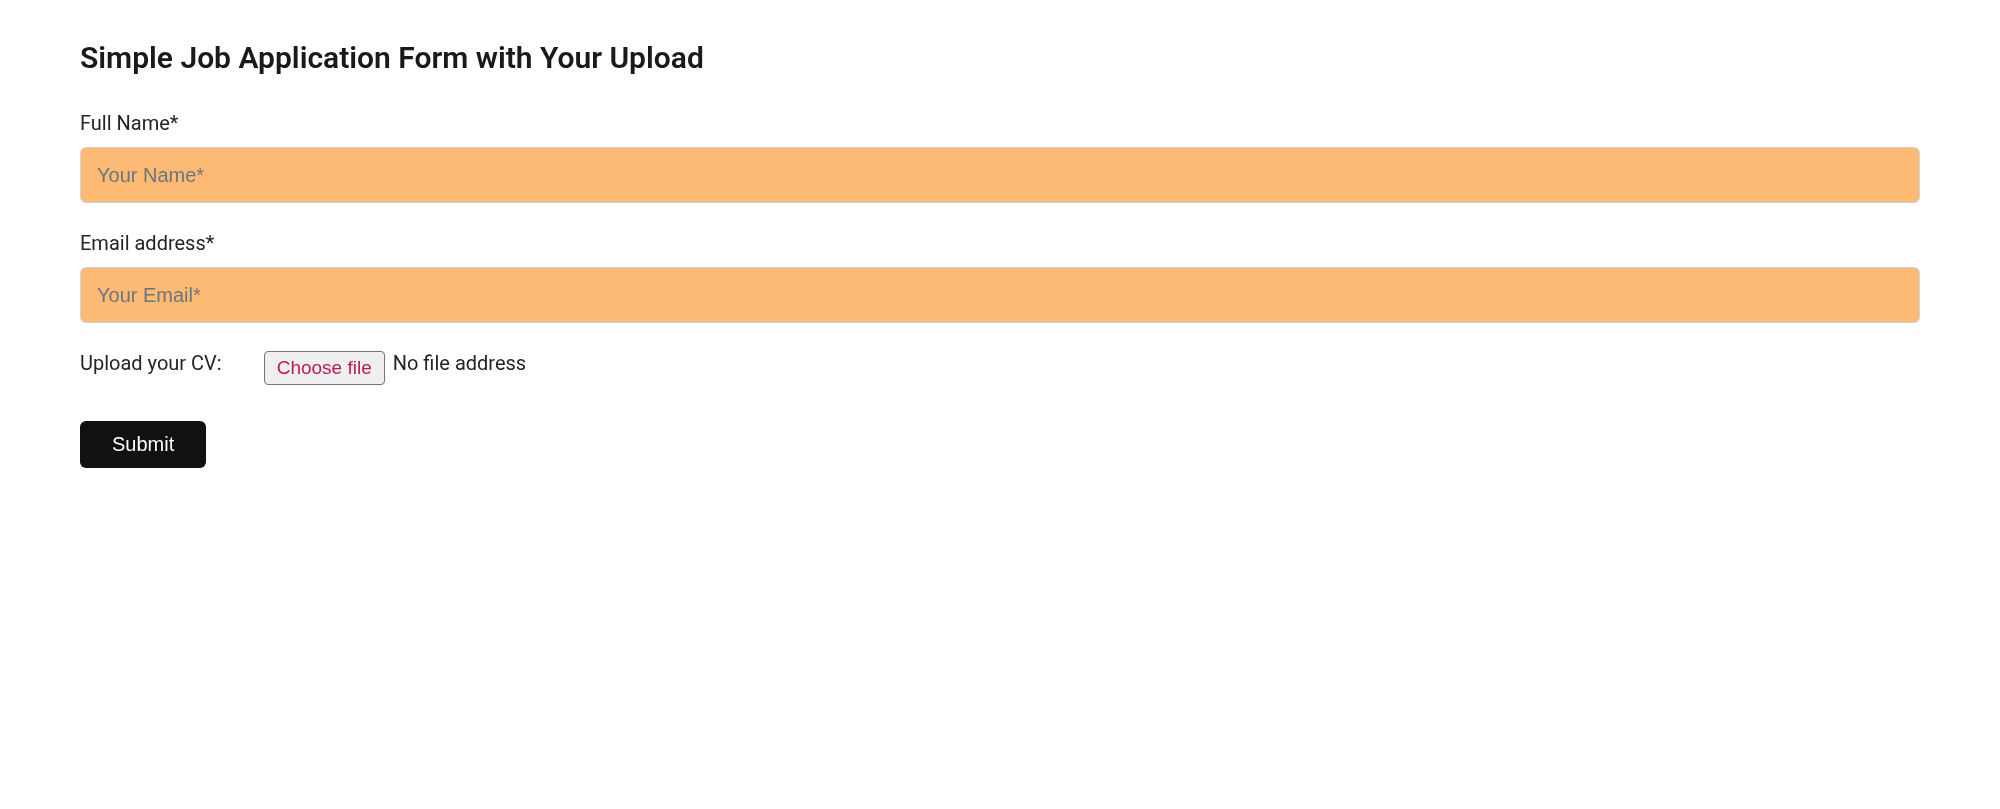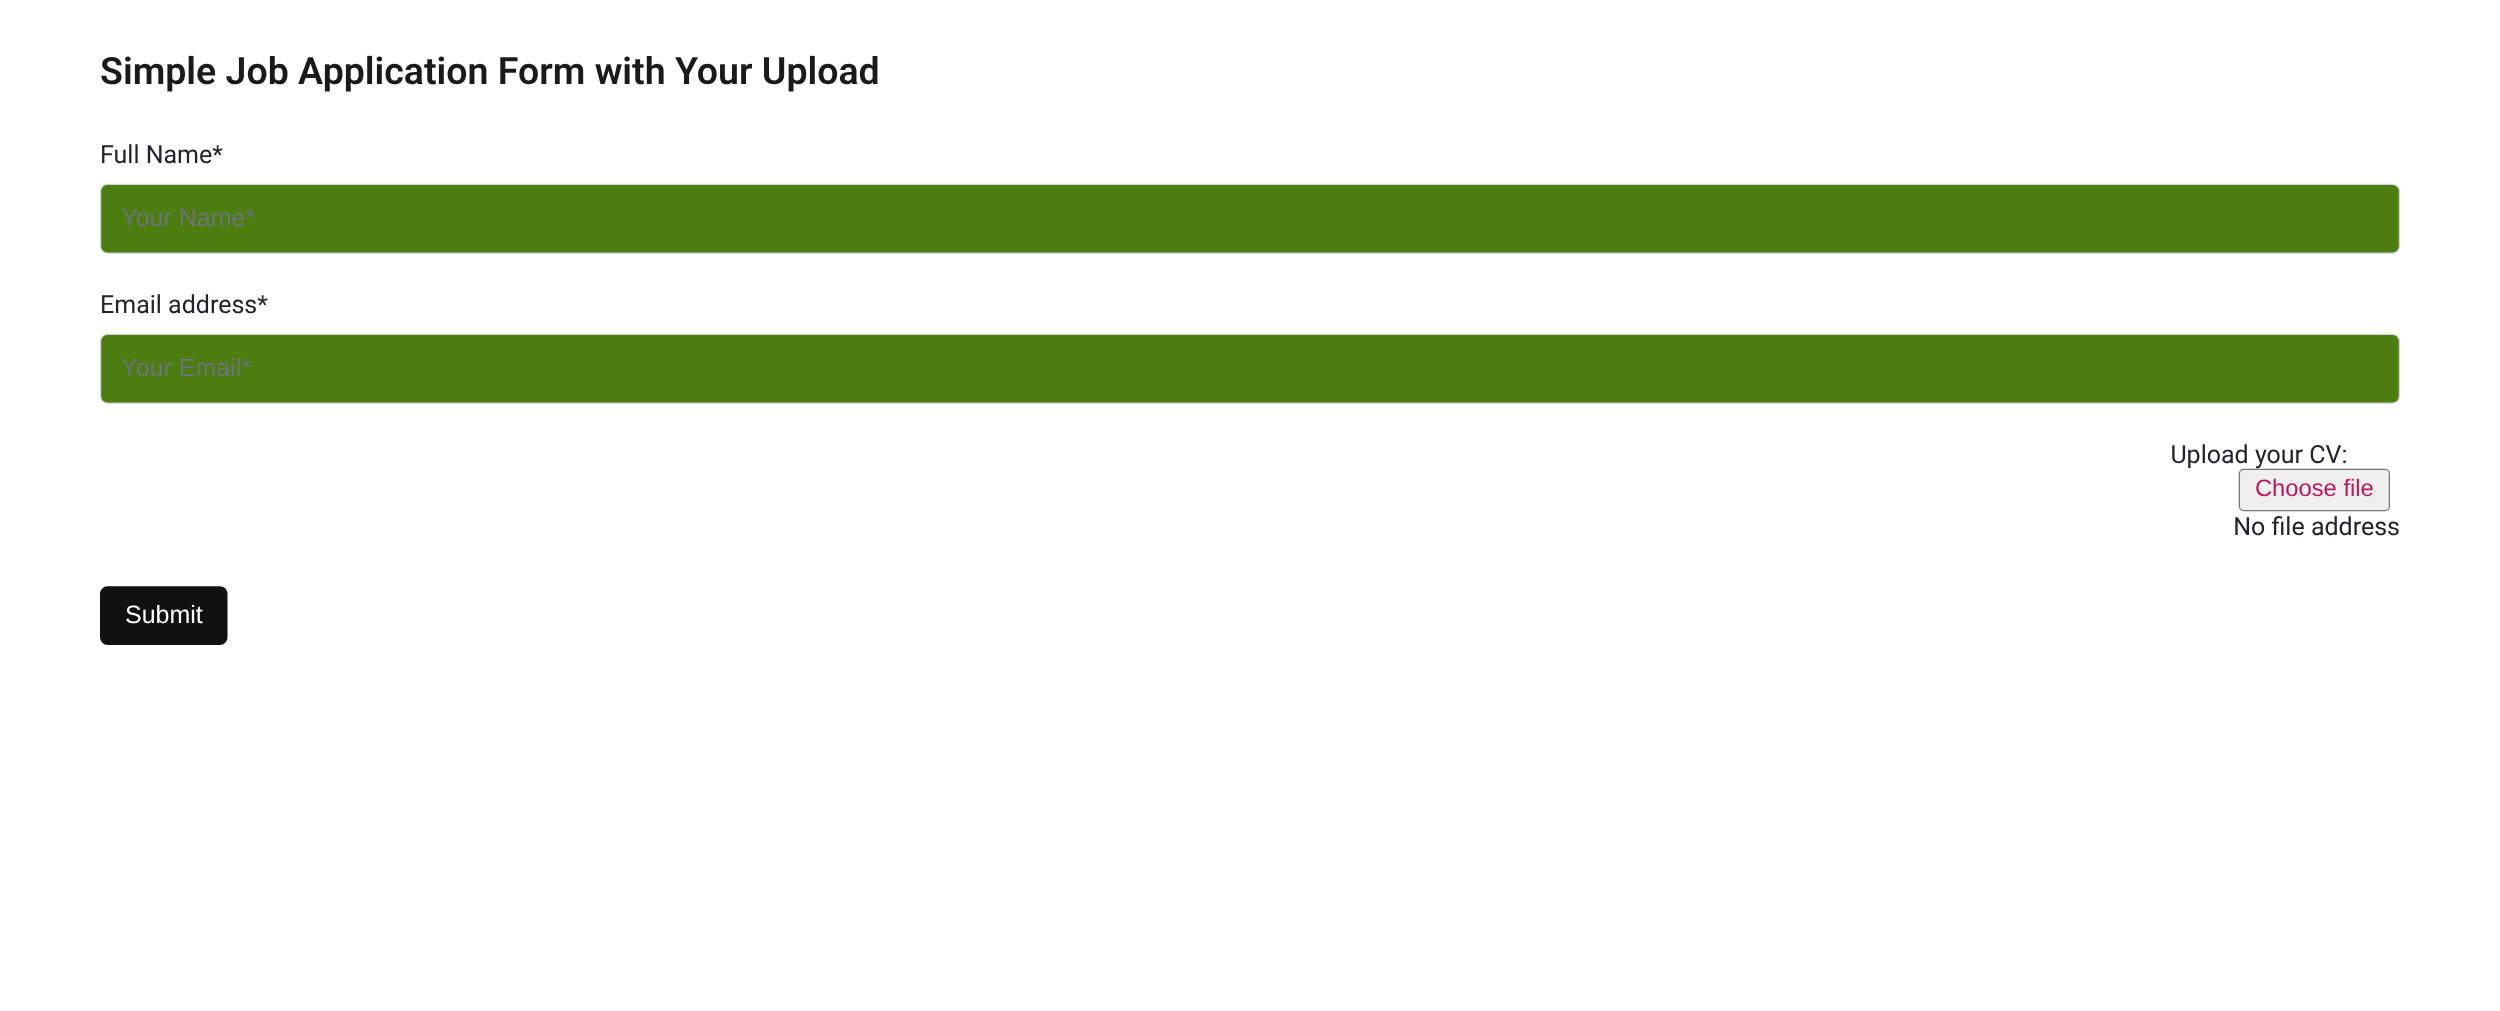--- a/index.html
+++ b/index.html
@@ -24,33 +24,32 @@
       font-weight: 400;
       color: #212529;
       margin-bottom: 12px;
     }
     .form-control {
       width: 100%;
       padding: 12px 16px;
       font-size: 20px;
       border: 1px solid #ced4da;
       border-radius: 6px;
-      background: #4d7c0f;
+      background: #fdba74;
       color: #212529;
       line-height: 1.5;
     }
     .form-control::placeholder {
       color: #6c757d;
     }
     .file-row {
       display: flex;
-      align-items: flex-end;
+      align-items: flex-start;
       font-size: 20px;
       margin-bottom: 36px;
-      flex-direction: column;
     }
     .file-label {
       margin-right: 42px;
       color: #212529;
     }
     .file-button {
       font-size: 19px;
       padding: 5px 12px;
       background: #efefef;
       border: 1px solid #767676;
@@ -60,21 +59,21 @@
       margin-right: 8px;
     }
     .file-status {
       color: #212529;
     }
     .submit-btn {
       background: #111;
       color: #fff;
       border: none;
       border-radius: 6px;
-      padding: 12px 20px;
+      padding: 12px 32px;
       font-size: 20px;
       font-weight: 400;
       cursor: pointer;
     }
   </style>
 </head>
 <body>
 
 <h1>Simple Job Application Form with Your Upload</h1>
 

